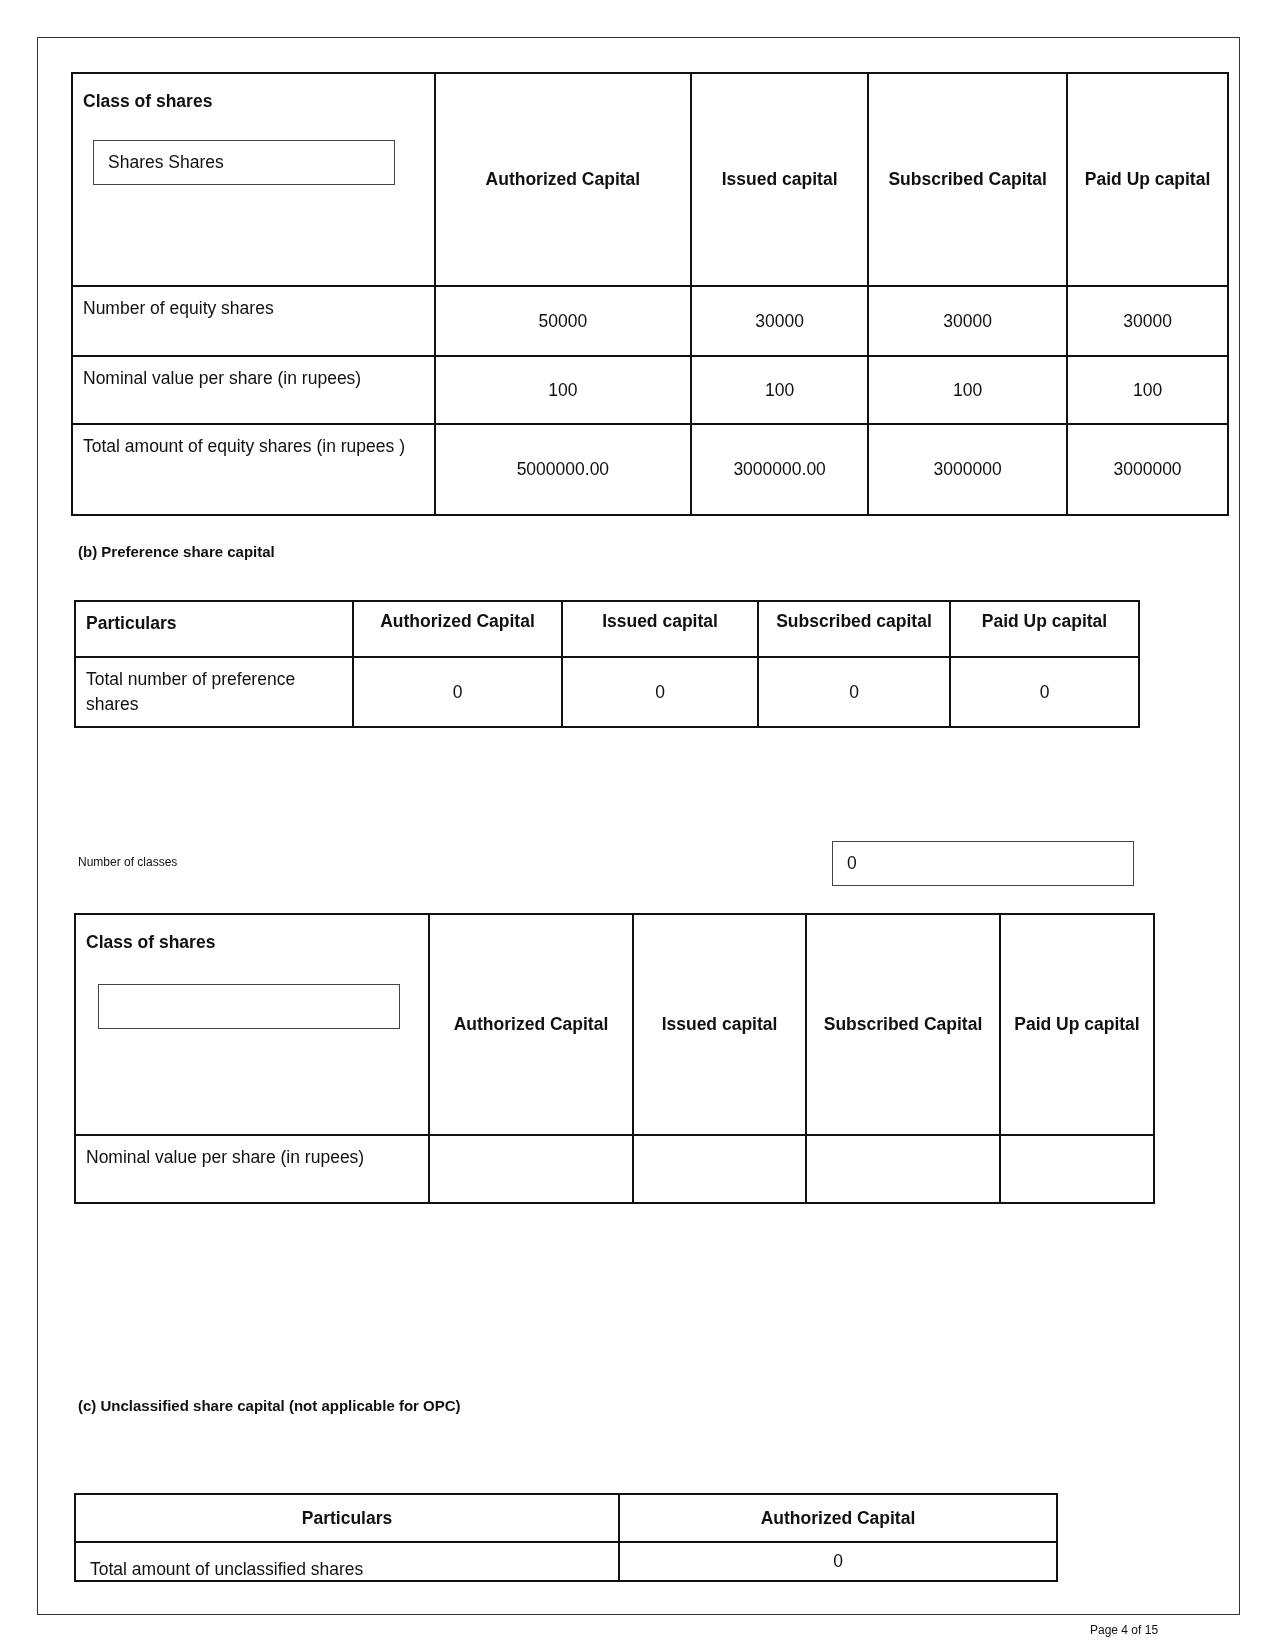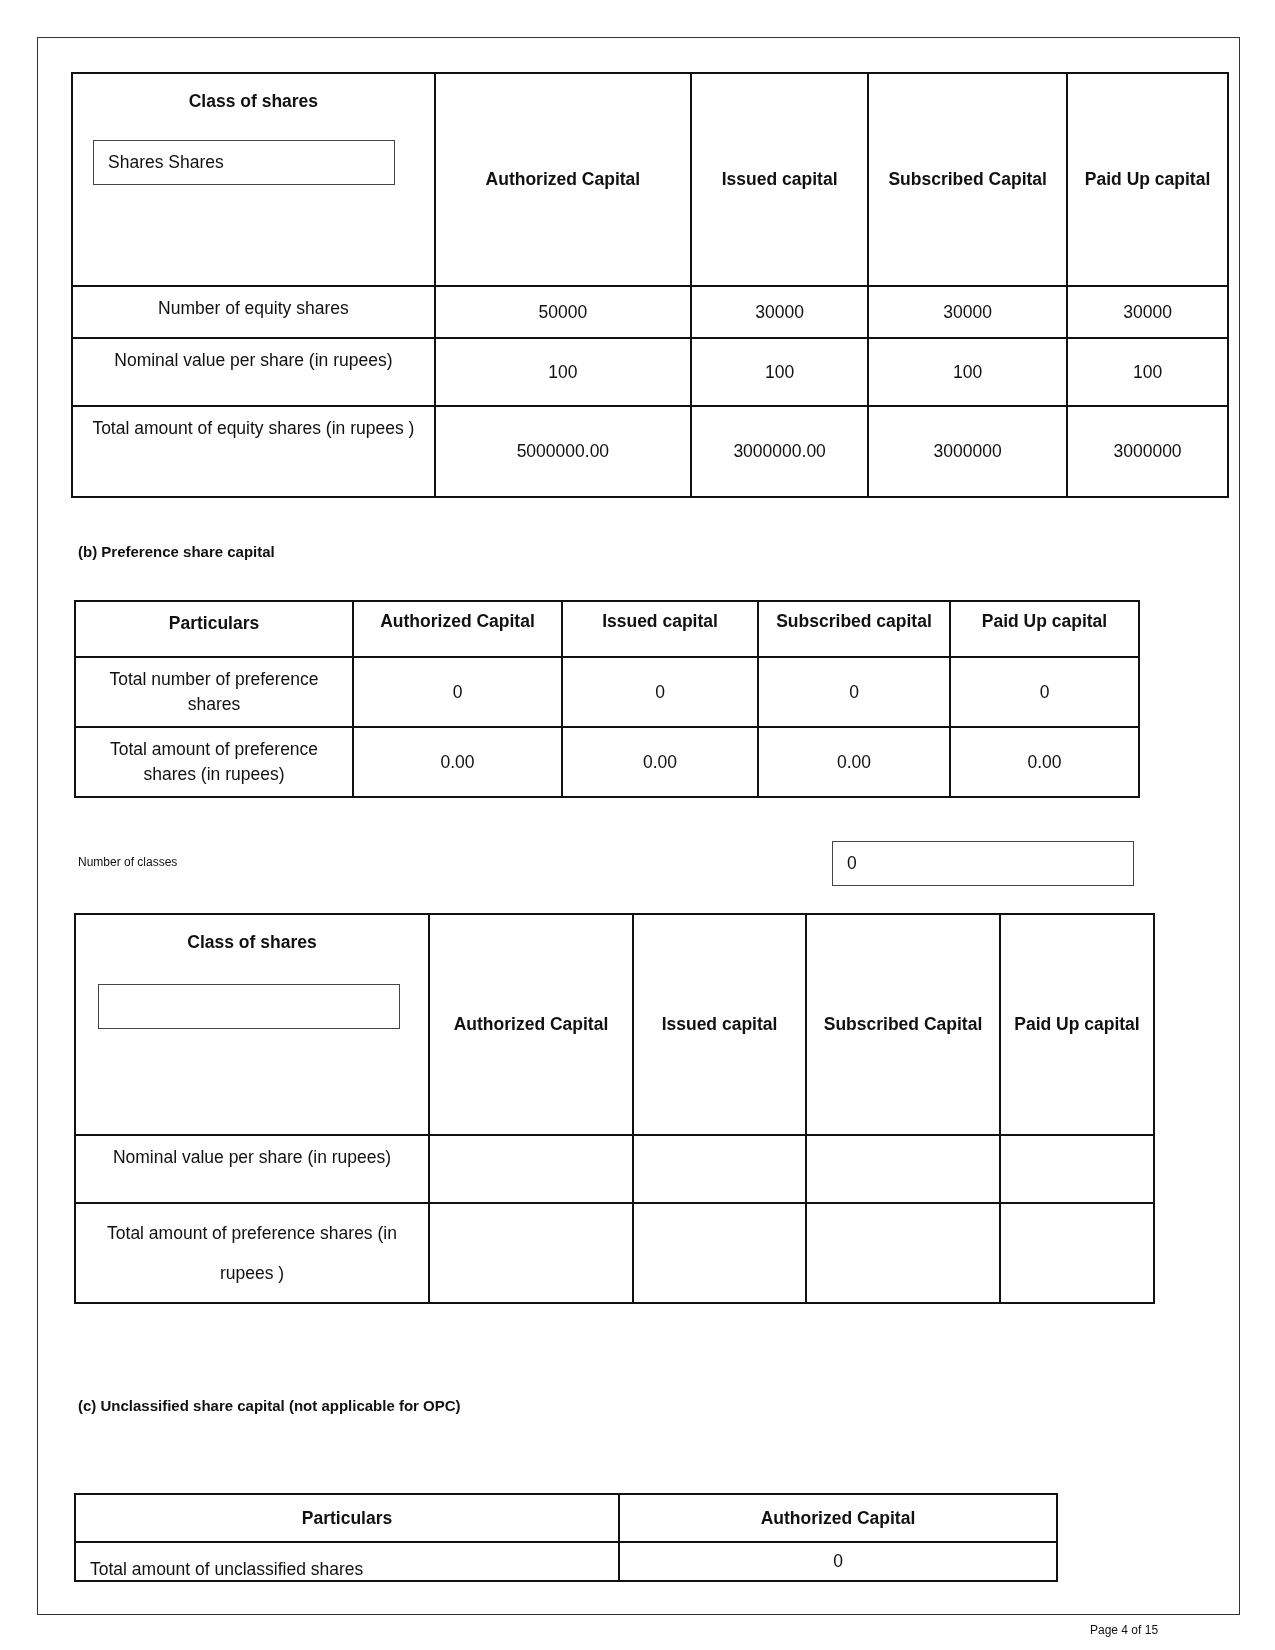--- a/index.html
+++ b/index.html
@@ -1,20 +1,20 @@
 <!DOCTYPE html>
 <html><head>
 <meta charset="utf-8">
 <style>
   html, body { margin:0; padding:0; background:#ffffff; }
   body { width:1275px; height:1650px; position:relative; font-family:"Liberation Sans", sans-serif; color:#111; }
   .frame { position:absolute; left:37px; top:37px; width:1203px; height:1578px; border:1.5px solid #333; box-sizing:border-box; }
   table { border-collapse:collapse; position:absolute; table-layout:fixed; }
   td { border:2px solid #111; font-size:17.5px; vertical-align:middle; padding:8px; }
-  .lbl { text-align:center; vertical-align:top; padding:9px 10px; line-height:25px; }
+  .lbl { text-align:left; vertical-align:top; padding:9px 10px; line-height:25px; }
   .hdr { font-weight:bold; text-align:center; }
   .val { text-align:center; }
   .box { position:absolute; border:1.5px solid #444; box-sizing:border-box; font-size:17.5px; padding:0 14px; display:flex; align-items:center; background:#fff; }
   .heading { position:absolute; font-weight:bold; font-size:15px; }
   .text { position:absolute; font-size:12px; }
 </style>
 </head>
 <body>
 
 <div class="frame"></div>
@@ -31,21 +31,21 @@
       <tr style="height:213px">
     <td class="lbl" style="position:relative;">
       <div style="font-weight:bold; margin-top:6px;">Class of shares</div>
       <div class="box" style="position:absolute; left:20px; top:66px; width:302px; height:45px;">Shares Shares</div>
     </td>
     <td class="hdr">Authorized Capital</td>
     <td class="hdr">Issued capital</td>
     <td class="hdr">Subscribed Capital</td>
     <td class="hdr">Paid Up capital</td>
   </tr>
-  <tr style="height:52px">
+  <tr style="height:70px">
     <td class="lbl">Number of equity shares</td>
     <td class="val">50000</td>
     <td class="val">30000</td>
     <td class="val">30000</td>
     <td class="val">30000</td>
   </tr>
   <tr style="height:68px">
     <td class="lbl">Nominal value per share (in rupees)</td>
     <td class="val">100</td>
     <td class="val">100</td>
@@ -80,27 +80,20 @@
     <td class="hdr" style="vertical-align:top; padding-top:9px;">Subscribed capital</td>
     <td class="hdr" style="vertical-align:top; padding-top:9px;">Paid Up capital</td>
   </tr>
   <tr style="height:64px">
     <td class="lbl">Total number of preference shares</td>
     <td class="val">0</td>
     <td class="val">0</td>
     <td class="val">0</td>
     <td class="val">0</td>
   </tr>
-  <tr style="height:67px">
-    <td class="lbl">Total amount of preference shares (in rupees)</td>
-    <td class="val">0.00</td>
-    <td class="val">0.00</td>
-    <td class="val">0.00</td>
-    <td class="val">0.00</td>
-  </tr>
 </tbody>
   </table>
 
 <div class="text" style="left:78px; top:855px;">Number of classes</div>
 <div class="box" style="left:832px; top:841px; width:302px; height:45px;">0</div>
 
 <table style="left:74px; top:913px; width:1079px;">
   <colgroup>
       <col style="width:354px">
       <col style="width:204px">
@@ -119,27 +112,20 @@
     <td class="hdr">Subscribed Capital</td>
     <td class="hdr">Paid Up capital</td>
   </tr>
   <tr style="height:68px">
     <td class="lbl">Nominal value per share (in rupees)</td>
     <td class="val"></td>
     <td class="val"></td>
     <td class="val"></td>
     <td class="val"></td>
   </tr>
-  <tr style="height:91px">
-    <td class="lbl" style="line-height:40px;">Total amount of preference shares (in rupees )</td>
-    <td class="val"></td>
-    <td class="val"></td>
-    <td class="val"></td>
-    <td class="val"></td>
-  </tr>
 </tbody>
   </table>
 
 <div class="heading" style="left:78px; top:1397px;">(c) Unclassified share capital (not applicable for OPC)</div>
 
 <table style="left:74px; top:1493px; width:982px;">
   <colgroup>
       <col style="width:544px">
       <col style="width:438px">
     </colgroup>

